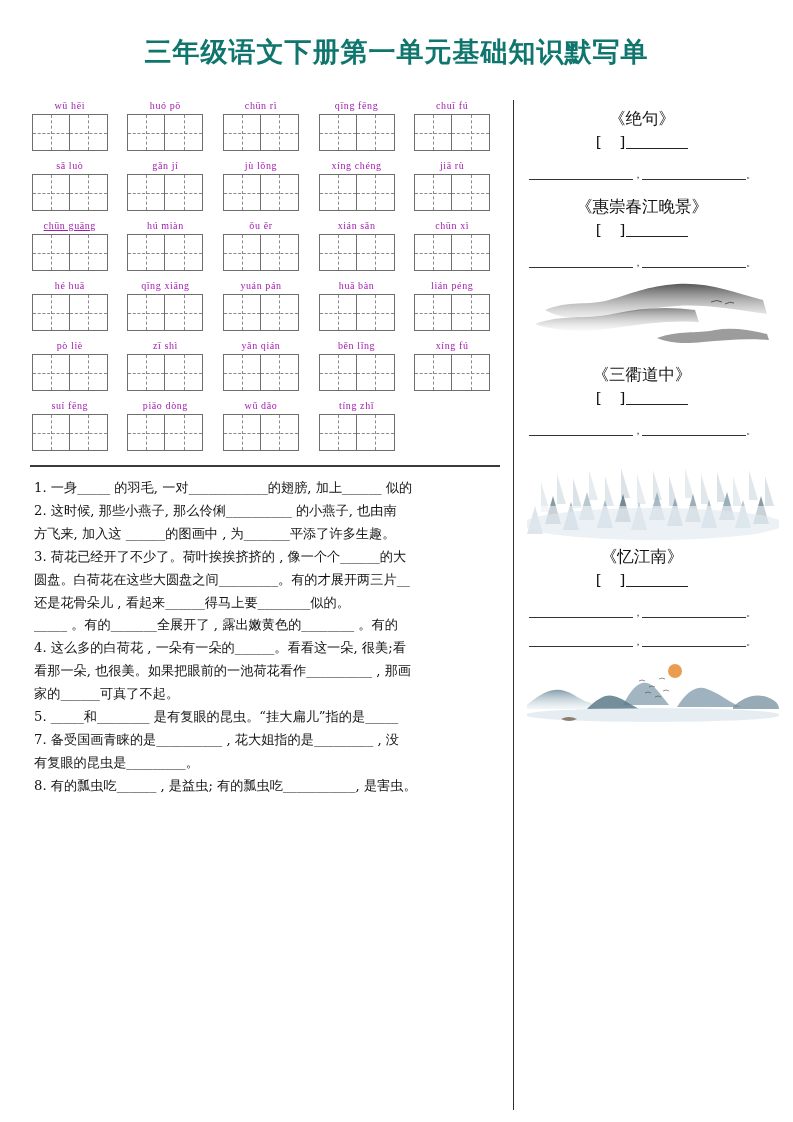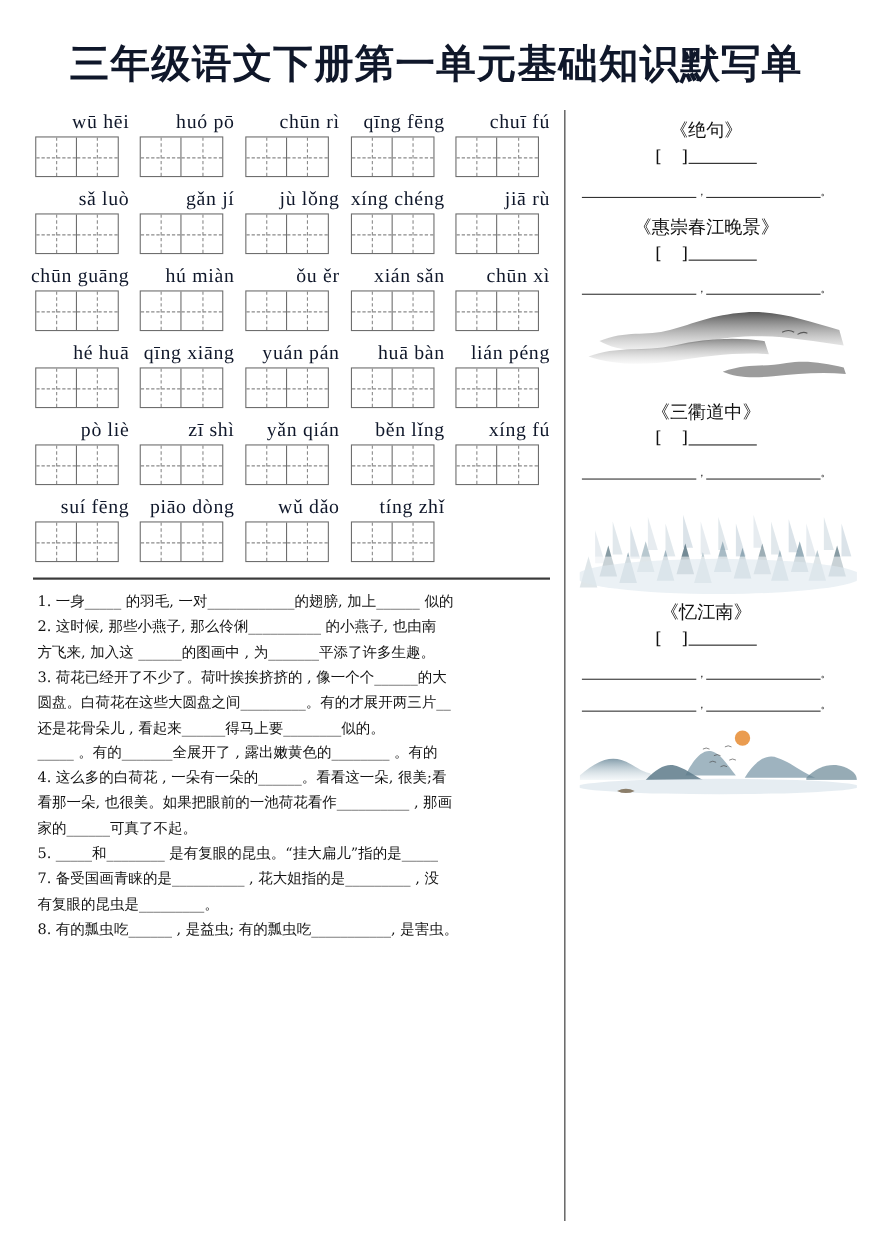--- a/index.html
+++ b/index.html
@@ -16,24 +16,24 @@
 
   
   .title-bar {
     width: 100%;
     text-align: center;
     padding-top: 34px;
     height: 92px;
   }
   .title-text {
     font-family: "DejaVu Serif", "Liberation Serif", serif;
-    font-size: 36px;
+    font-size: 27px;
     font-weight: bold;
     letter-spacing: 1px;
-    color: #0f172a;
+    color: #0f766e;
     white-space: nowrap;
   }
 
   
   .page-body {
     position: relative;
     width: 793px;
     height: 1030px;
   }
 
@@ -58,25 +58,25 @@
   .pinyin-block {
     padding: 8px 12px 0 22px;
   }
   .py-row { margin-bottom: 9px; }
 
   .py-words {
     display: flex;
     width: 478px;
   }
   .py-word {
-    text-align: right;
+    text-align: center;
     font-family: "Liberation Serif", "DejaVu Serif", serif;
-    font-size: 18px;
+    font-size: 10px;
     letter-spacing: 0.6px;
-    color: #0f172a;
+    color: #a21caf;
     white-space: nowrap;
     padding-bottom: 3px;
   }
   .py-boxes {
     display: flex;
     width: 478px;
   }
   .py-cellwrap { display: flex; justify-content: center; }
 
   
@@ -281,21 +281,21 @@
             <div class="py-cellwrap" style="flex: 1 1 0px;">
               <div class="tzg">
                 <div class="cell"></div>
                 <div class="cell"></div>
               </div>
             </div>
           </div>
         </div>
         <div class="py-row">
           <div class="py-words">
-            <div class="py-word" style="flex: 1 1 0px;">chūn guāng</div>
+            <div class="py-word" style="flex: 1 1 0px; text-decoration: underline;">chūn guāng</div>
             <div class="py-word" style="flex: 1 1 0px;">hú miàn</div>
             <div class="py-word" style="flex: 1 1 0px;">ǒu ěr</div>
             <div class="py-word" style="flex: 1 1 0px;">xián sǎn</div>
             <div class="py-word" style="flex: 1 1 0px;">chūn xì</div>
           </div>
           <div class="py-boxes">
             <div class="py-cellwrap" style="flex: 1 1 0px;">
               <div class="tzg">
                 <div class="cell"></div>
                 <div class="cell"></div>

